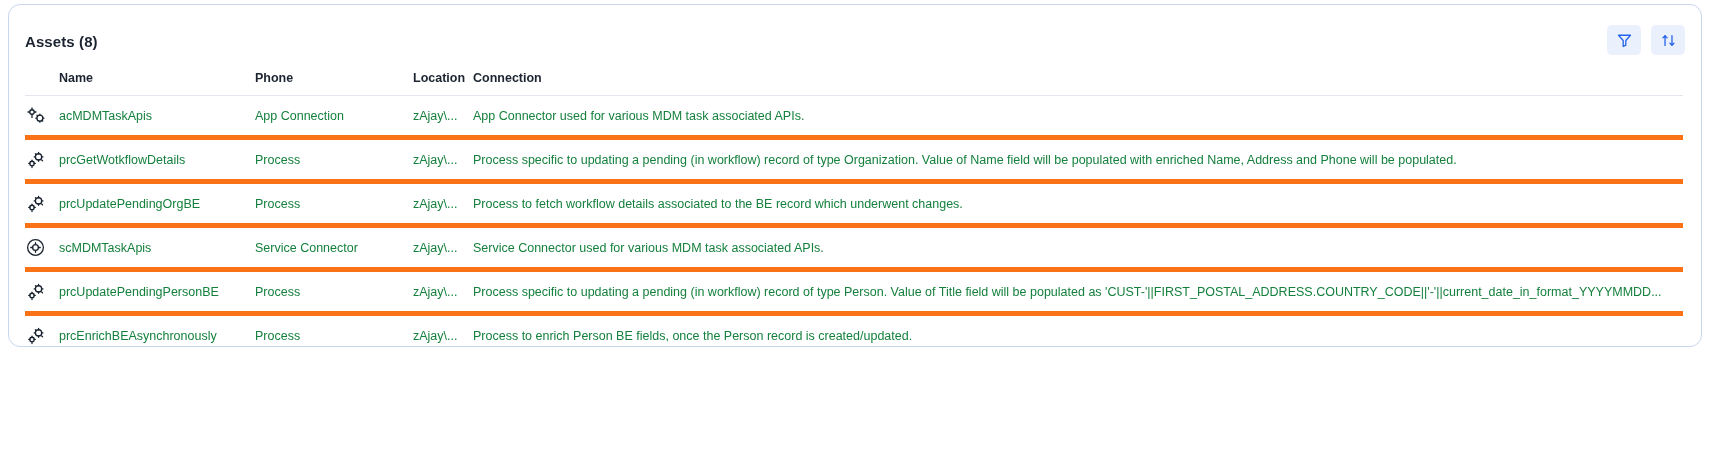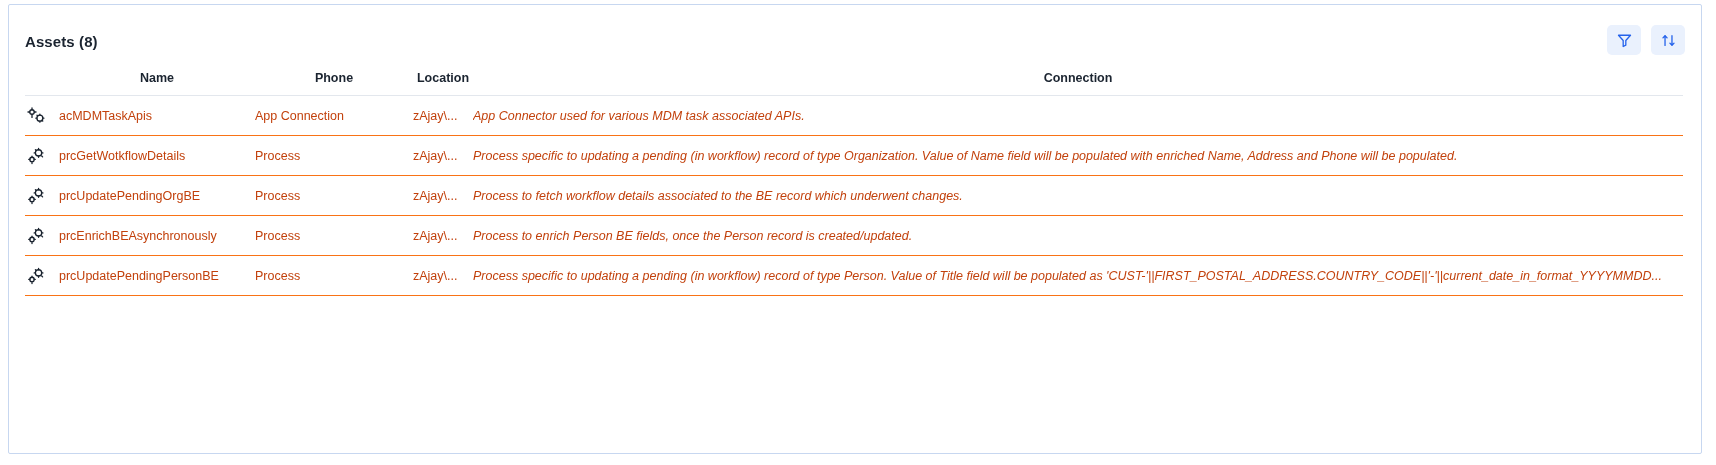--- a/index.html
+++ b/index.html
@@ -12,24 +12,24 @@
     height: 465px;
     font-family: "Liberation Sans", sans-serif;
     color: #1f2733;
     overflow: hidden;
   }
   .panel {
     position: absolute;
     left: 8px;
     top: 4px;
     width: 1694px;
-    height: 450px;
+    height: 343px;
     background: #ffffff;
     border: 1px solid #c7d7f0;
-    border-radius: 2px;
+    border-radius: 12px;
     box-sizing: border-box;
     overflow: hidden;
   }
   .panel-header {
     position: relative;
     height: 66px;
     box-sizing: border-box;
     padding: 0 18px;
   }
   .panel-title {
@@ -62,51 +62,50 @@
   }
   .icon-btn svg { display: block; }
 
   table.assets {
     width: 1658px;
     margin: 0 16px;
     border-collapse: collapse;
     table-layout: fixed;
   }
   table.assets th {
-    text-align: center;
+    text-align: left;
     font-size: 12.5px;
     font-weight: bold;
     color: #1b2430;
     padding: 0 0 10px 0;
     border-bottom: 1px solid #e3e7ed;
     vertical-align: bottom;
   }
   table.assets td {
     font-size: 12.5px;
-    color: #c2410c;
+    color: #15803d;
     padding: 0;
     height: 39px;
-    border-bottom: 1px solid #f97316;
+    border-bottom: 5px solid #f97316;
     vertical-align: middle;
     white-space: nowrap;
     overflow: hidden;
     text-overflow: ellipsis;
   }
   col.c-icon  { width: 34px; }
   col.c-name  { width: 196px; }
   col.c-type  { width: 158px; }
   col.c-loc   { width: 60px; }
   col.c-desc  { width: auto; }
 
   th.th-name { padding-left: 0; }
   td.cell-icon { padding-left: 2px; }
   td.cell-name { padding-left: 2px; }
   .cell-desc {
     color: #232b36;
-    font-style: italic;
   }
   .row-icon {
     display: inline-block;
     width: 22px;
     height: 22px;
     vertical-align: middle;
   }
   .row-icon svg { display: block; }
 </style>
 </head>
@@ -200,53 +199,68 @@
               <path d="M8 14v-1.2M8 21.2V20M5.5 16.5H4.3M11.7 16.5h-1.2"></path>
             </svg>
           </span>
         </td>
         <td class="cell-name">prcUpdatePendingOrgBE</td>
         <td>Process</td>
         <td>zAjay\...</td>
         <td class="cell-desc">Process to fetch workflow details associated to the BE record which underwent changes.</td>
       </tr>
 
+      <tr>
+        <td class="cell-icon">
+          <span class="row-icon">
+            <svg width="21" height="21" viewBox="0 0 24 24" fill="none" stroke="#1b2430" stroke-width="1.5" stroke-linecap="round" stroke-linejoin="round">
+              <circle cx="12" cy="12" r="9"></circle>
+              <circle cx="12" cy="12" r="3.3"></circle>
+              <path d="M12 8.7V6.6M12 17.4v-2.1M8.7 12H6.6M17.4 12h-2.1"></path>
+            </svg>
+          </span>
+        </td>
+        <td class="cell-name">scMDMTaskApis</td>
+        <td>Service Connector</td>
+        <td>zAjay\...</td>
+        <td class="cell-desc">Service Connector used for various MDM task associated APIs.</td>
+      </tr>
+
+      <tr>
+        <td class="cell-icon">
+          <span class="row-icon">
+            <svg width="21" height="21" viewBox="0 0 24 24" fill="none" stroke="#1b2430" stroke-width="1.5" stroke-linecap="round" stroke-linejoin="round">
+              <circle cx="15.5" cy="9" r="3.6"></circle>
+              <path d="M15.5 5.4V4M15.5 14v-1.4M11.9 9h-1.4M20.5 9h-1.4M12.9 6.4l-1-1M19.1 12.6l1 1"></path>
+              <circle cx="8" cy="16.5" r="2.5"></circle>
+              <path d="M8 14v-1.2M8 21.2V20M5.5 16.5H4.3M11.7 16.5h-1.2"></path>
+            </svg>
+          </span>
+        </td>
+        <td class="cell-name">prcUpdatePendingPersonBE</td>
+        <td>Process</td>
+        <td>zAjay\...</td>
+        <td class="cell-desc">Process specific to updating a pending (in workflow) record of type Person. Value of Title field will be populated as 'CUST-'||FIRST_POSTAL_ADDRESS.COUNTRY_CODE||'-'||current_date_in_format_YYYYMMDD...</td>
+      </tr>
 
       <tr>
         <td class="cell-icon">
           <span class="row-icon">
             <svg width="21" height="21" viewBox="0 0 24 24" fill="none" stroke="#1b2430" stroke-width="1.5" stroke-linecap="round" stroke-linejoin="round">
               <circle cx="15.5" cy="9" r="3.6"></circle>
               <path d="M15.5 5.4V4M15.5 14v-1.4M11.9 9h-1.4M20.5 9h-1.4M12.9 6.4l-1-1M19.1 12.6l1 1"></path>
               <circle cx="8" cy="16.5" r="2.5"></circle>
               <path d="M8 14v-1.2M8 21.2V20M5.5 16.5H4.3M11.7 16.5h-1.2"></path>
             </svg>
           </span>
         </td>
         <td class="cell-name">prcEnrichBEAsynchronously</td>
         <td>Process</td>
         <td>zAjay\...</td>
         <td class="cell-desc">Process to enrich Person BE fields, once the Person record is created/updated.</td>
-      </tr>
-
-      <tr>
-        <td class="cell-icon">
-          <span class="row-icon">
-            <svg width="21" height="21" viewBox="0 0 24 24" fill="none" stroke="#1b2430" stroke-width="1.5" stroke-linecap="round" stroke-linejoin="round">
-              <circle cx="15.5" cy="9" r="3.6"></circle>
-              <path d="M15.5 5.4V4M15.5 14v-1.4M11.9 9h-1.4M20.5 9h-1.4M12.9 6.4l-1-1M19.1 12.6l1 1"></path>
-              <circle cx="8" cy="16.5" r="2.5"></circle>
-              <path d="M8 14v-1.2M8 21.2V20M5.5 16.5H4.3M11.7 16.5h-1.2"></path>
-            </svg>
-          </span>
-        </td>
-        <td class="cell-name">prcUpdatePendingPersonBE</td>
-        <td>Process</td>
-        <td>zAjay\...</td>
-        <td class="cell-desc">Process specific to updating a pending (in workflow) record of type Person. Value of Title field will be populated as 'CUST-'||FIRST_POSTAL_ADDRESS.COUNTRY_CODE||'-'||current_date_in_format_YYYYMMDD...</td>
       </tr>
 
 
 
     </tbody>
   </table>
 
 </div>
 
 </body></html>

